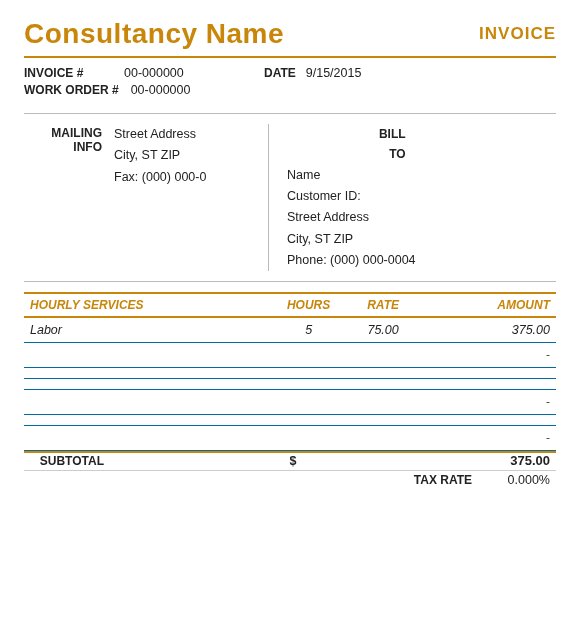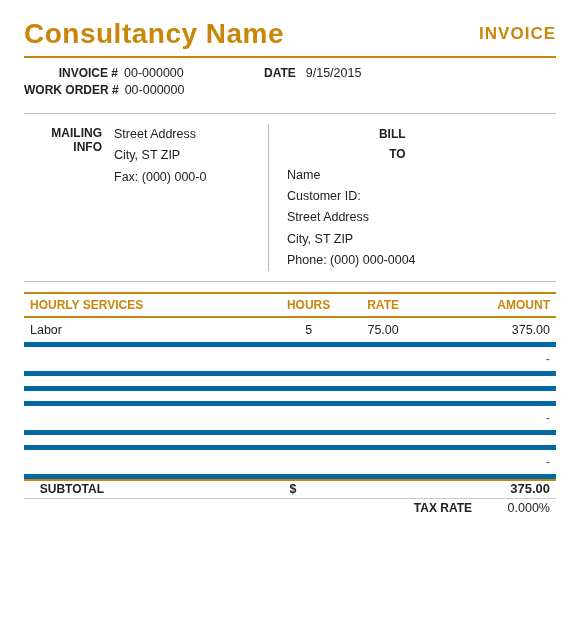--- a/index.html
+++ b/index.html
@@ -38,22 +38,22 @@
     }
     .info-row {
       display: flex;
       align-items: center;
       margin-bottom: 3px;
       font-size: 12.5px;
     }
     .info-label {
       font-weight: bold;
       min-width: 100px;
-      text-align: right;
-      padding-right: 6px;
+      text-align: left;
+      padding-right: 12px;
       font-size: 12px;
     }
     .info-value {
       min-width: 110px;
       color: #222;
     }
     .date-group {
       display: flex;
       align-items: center;
       margin-left: 30px;
@@ -103,38 +103,39 @@
     .bill-info-col {
       font-size: 12.5px;
       line-height: 1.7;
     }
     
     .services-table {
       width: 100%;
       border-collapse: collapse;
       margin-top: 2px;
       font-size: 12.5px;
+      font-style: italic;
     }
     .services-table thead tr th {
       color: #c8860a;
       font-weight: bold;
       font-size: 12px;
       border-bottom: 2px solid #c8860a;
       border-top: 2px solid #c8860a;
       padding: 4px 6px;
       text-align: left;
     }
     .services-table thead tr th.right {
       text-align: right;
     }
     .services-table thead tr th.center {
       text-align: center;
     }
     .services-table tbody tr td {
-      border-bottom: 5px solid #0369a1;
+      border-bottom: 1px solid #0369a1;
       padding: 5px 6px;
       font-size: 12.5px;
       color: #222;
     }
     .services-table tbody tr td.center {
       text-align: center;
     }
     .services-table tbody tr td.right {
       text-align: right;
     }

